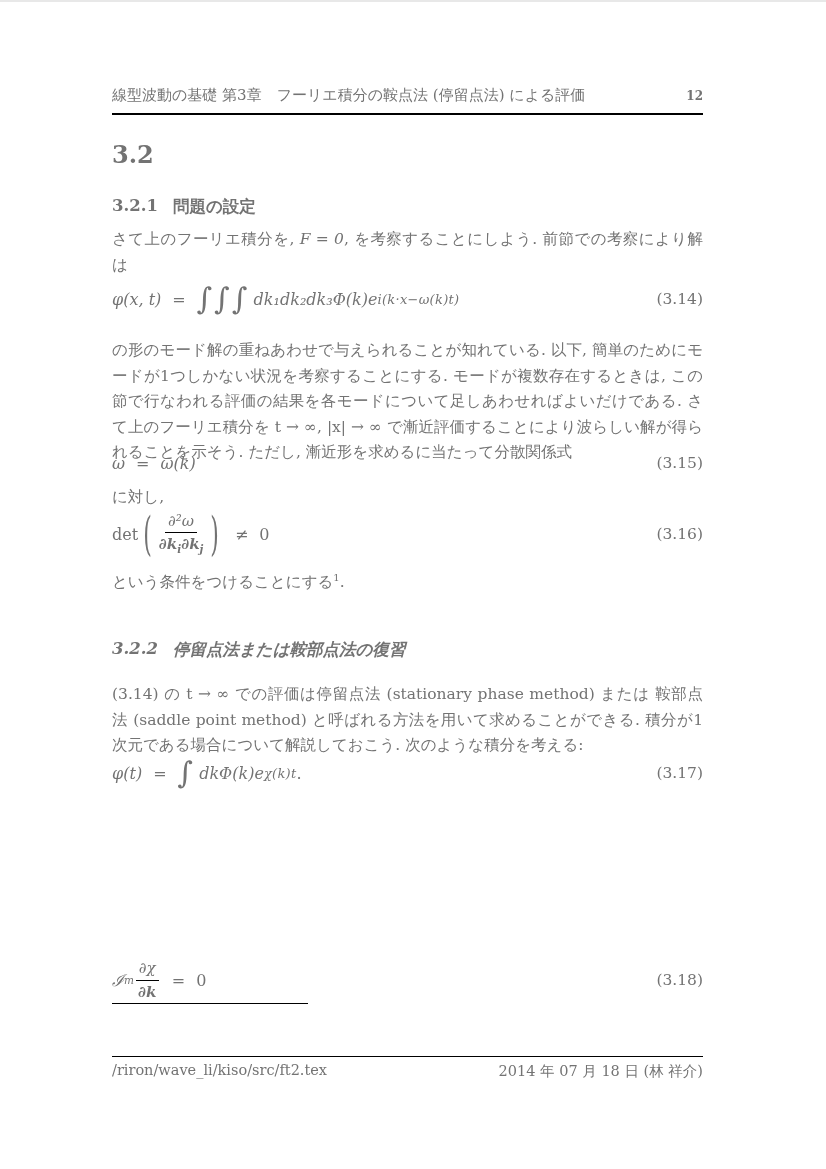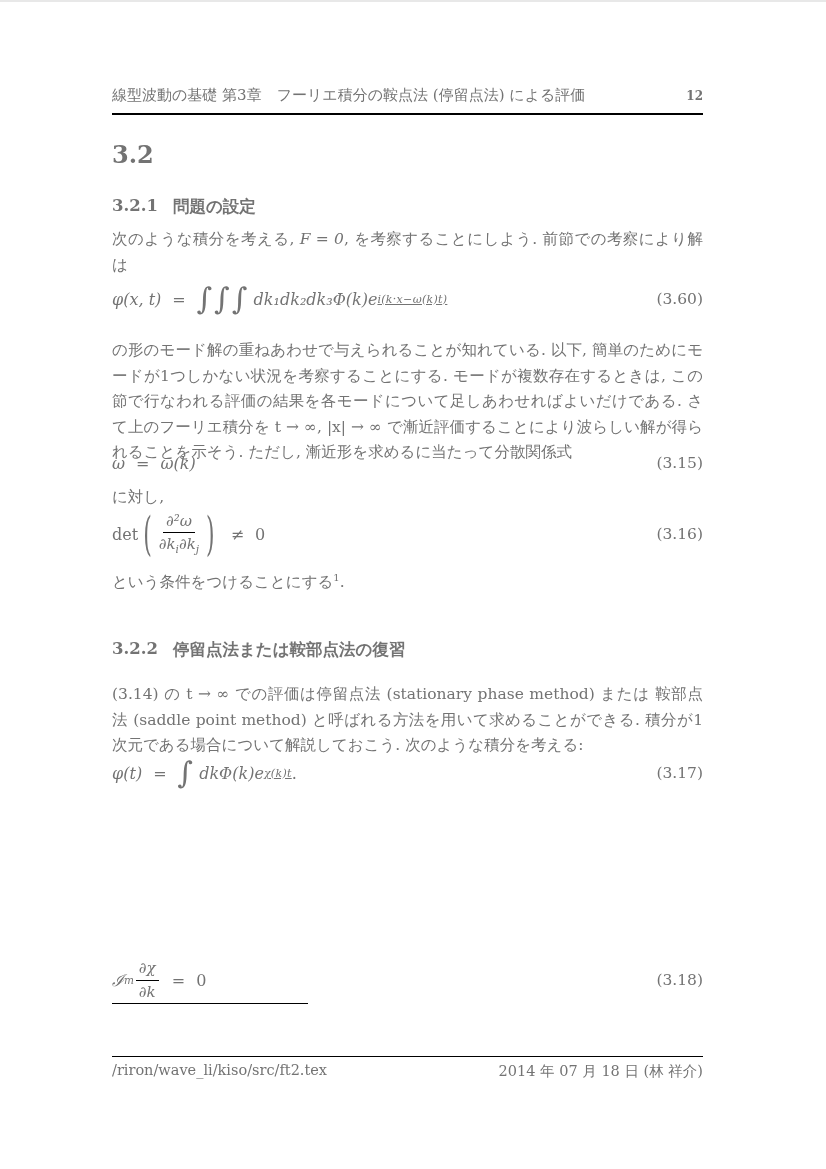--- a/index.html
+++ b/index.html
@@ -26,25 +26,25 @@
   .mi { font-style:italic; }
   .rm { font-style:normal; }
   sup.fnmark { font-size:10px; line-height:0; }
 
   
   .eq { display:flex; align-items:center; font-size:16px; }
   .eqbody { display:inline-flex; align-items:center; white-space:nowrap; }
   .eqnum { position:absolute; right:0; font-style:normal; font-size:15.5px; }
   .rel { margin:0 11px; font-style:normal; }
   .int { font-size:30px; font-style:normal; letter-spacing:2px; margin-right:4px; line-height:1; }
-  .exp { font-size:11px; font-style:italic; vertical-align:6px; letter-spacing:0.3px;text-decoration:underline; }
+  .exp { font-size:13px; font-style:italic; vertical-align:6px; letter-spacing:0.3px; }
   .frac { display:inline-flex; flex-direction:column; align-items:center; vertical-align:middle;
           margin:0 2px; font-size:15px; line-height:1.25; }
   .fnum { border-bottom:1px solid #000; padding:0 3px 2px; }
-  .fden { padding-top:2px; }
+  .fden { padding-top:2px;font-weight:bold; }
   .bigp { display:inline-block; font-size:22px; transform:scaleY(2.1); margin:0 5px; font-style:normal; }
   .ssub { font-size:10.5px; vertical-align:-4px; font-style:italic; }
 
   
   .fn-rule { top:1001px; width:196px; border-top:1.5px solid #000; }
   .footnote { top:1007px; font-size:12.5px; line-height:19px; text-align:justify; text-indent:14px; }
 
   
   .foot-rule { top:1054px; border-top:1.5px solid #000; }
   .runfoot { top:1060px; display:flex; justify-content:space-between; font-size:14.5px;gap:35px; }
@@ -62,32 +62,32 @@
   <div class="abs sec-h" style="top:138px;">
     <span class="num">3.2</span>
   </div>
 
   <div class="abs sub-h" style="top:194px;">
     <span class="num">3.2.1</span>
     <span>問題の設定</span>
   </div>
 
   <div class="abs para" style="top:225px;">
-    <span>次のような積分を考える, </span><span class="mi">F = 0</span><span>, を考察することにしよう. 前節での考察により解は</span>
+    <span>さて上のフーリエ積分を, </span><span class="mi">F = 0</span><span>, を考察することにしよう. 前節での考察により解は</span>
   </div>
 
   <div class="abs eq" style="top:272px; height:50px;">
     <span class="eqbody">
       <span class="mi">φ(x, t)</span>
       <span class="rel">=</span>
       <span class="int">∫∫∫</span>
       <span class="mi">dk₁dk₂dk₃Φ(k)e</span>
         <span class="exp">i(k·x−ω(k)t)</span>
     </span>
-    <span class="eqnum">(3.60)</span>
+    <span class="eqnum">(3.14)</span>
   </div>
 
   <div class="abs para" style="top:336px;">
     <span>の形のモード解の重ねあわせで与えられることが知れている. 以下, 簡単のためにモードが1つしかない状況を考察することにする. モードが複数存在するときは, この節で行なわれる評価の結果を各モードについて足しあわせればよいだけである. さて上のフーリエ積分を t → ∞, |x| → ∞ で漸近評価することにより波らしい解が得られることを示そう. ただし, 漸近形を求めるに当たって分散関係式</span>
   </div>
 
   <div class="abs eq" style="top:448px; height:26px;">
     <span class="eqbody">
       <span class="mi">ω</span>
       <span class="rel">=</span>
@@ -112,21 +112,21 @@
       <span class="rel">≠</span>
       <span class="rm">0</span>
     </span>
     <span class="eqnum">(3.16)</span>
   </div>
 
   <div class="abs para" style="top:568px;">
     <span>という条件をつけることにする</span><sup class="fnmark">1</sup><span>.</span>
   </div>
 
-  <div class="abs sub-h" style="top:637px;">
+  <div class="abs sub-h" style="top:637px;font-style:italic;">
     <span class="num">3.2.2</span>
     <span>停留点法または鞍部点法の復習</span>
   </div>
 
   <div class="abs para" style="top:680px;">
     <span>(3.14) の t → ∞ での評価は停留点法 (stationary phase method) または 鞍部点法 (saddle point method) と呼ばれる方法を用いて求めることができる. 積分が1次元である場合について解説しておこう. 次のような積分を考える:</span>
   </div>
 
   <div class="abs eq" style="top:748px; height:46px;">
     <span class="eqbody">

